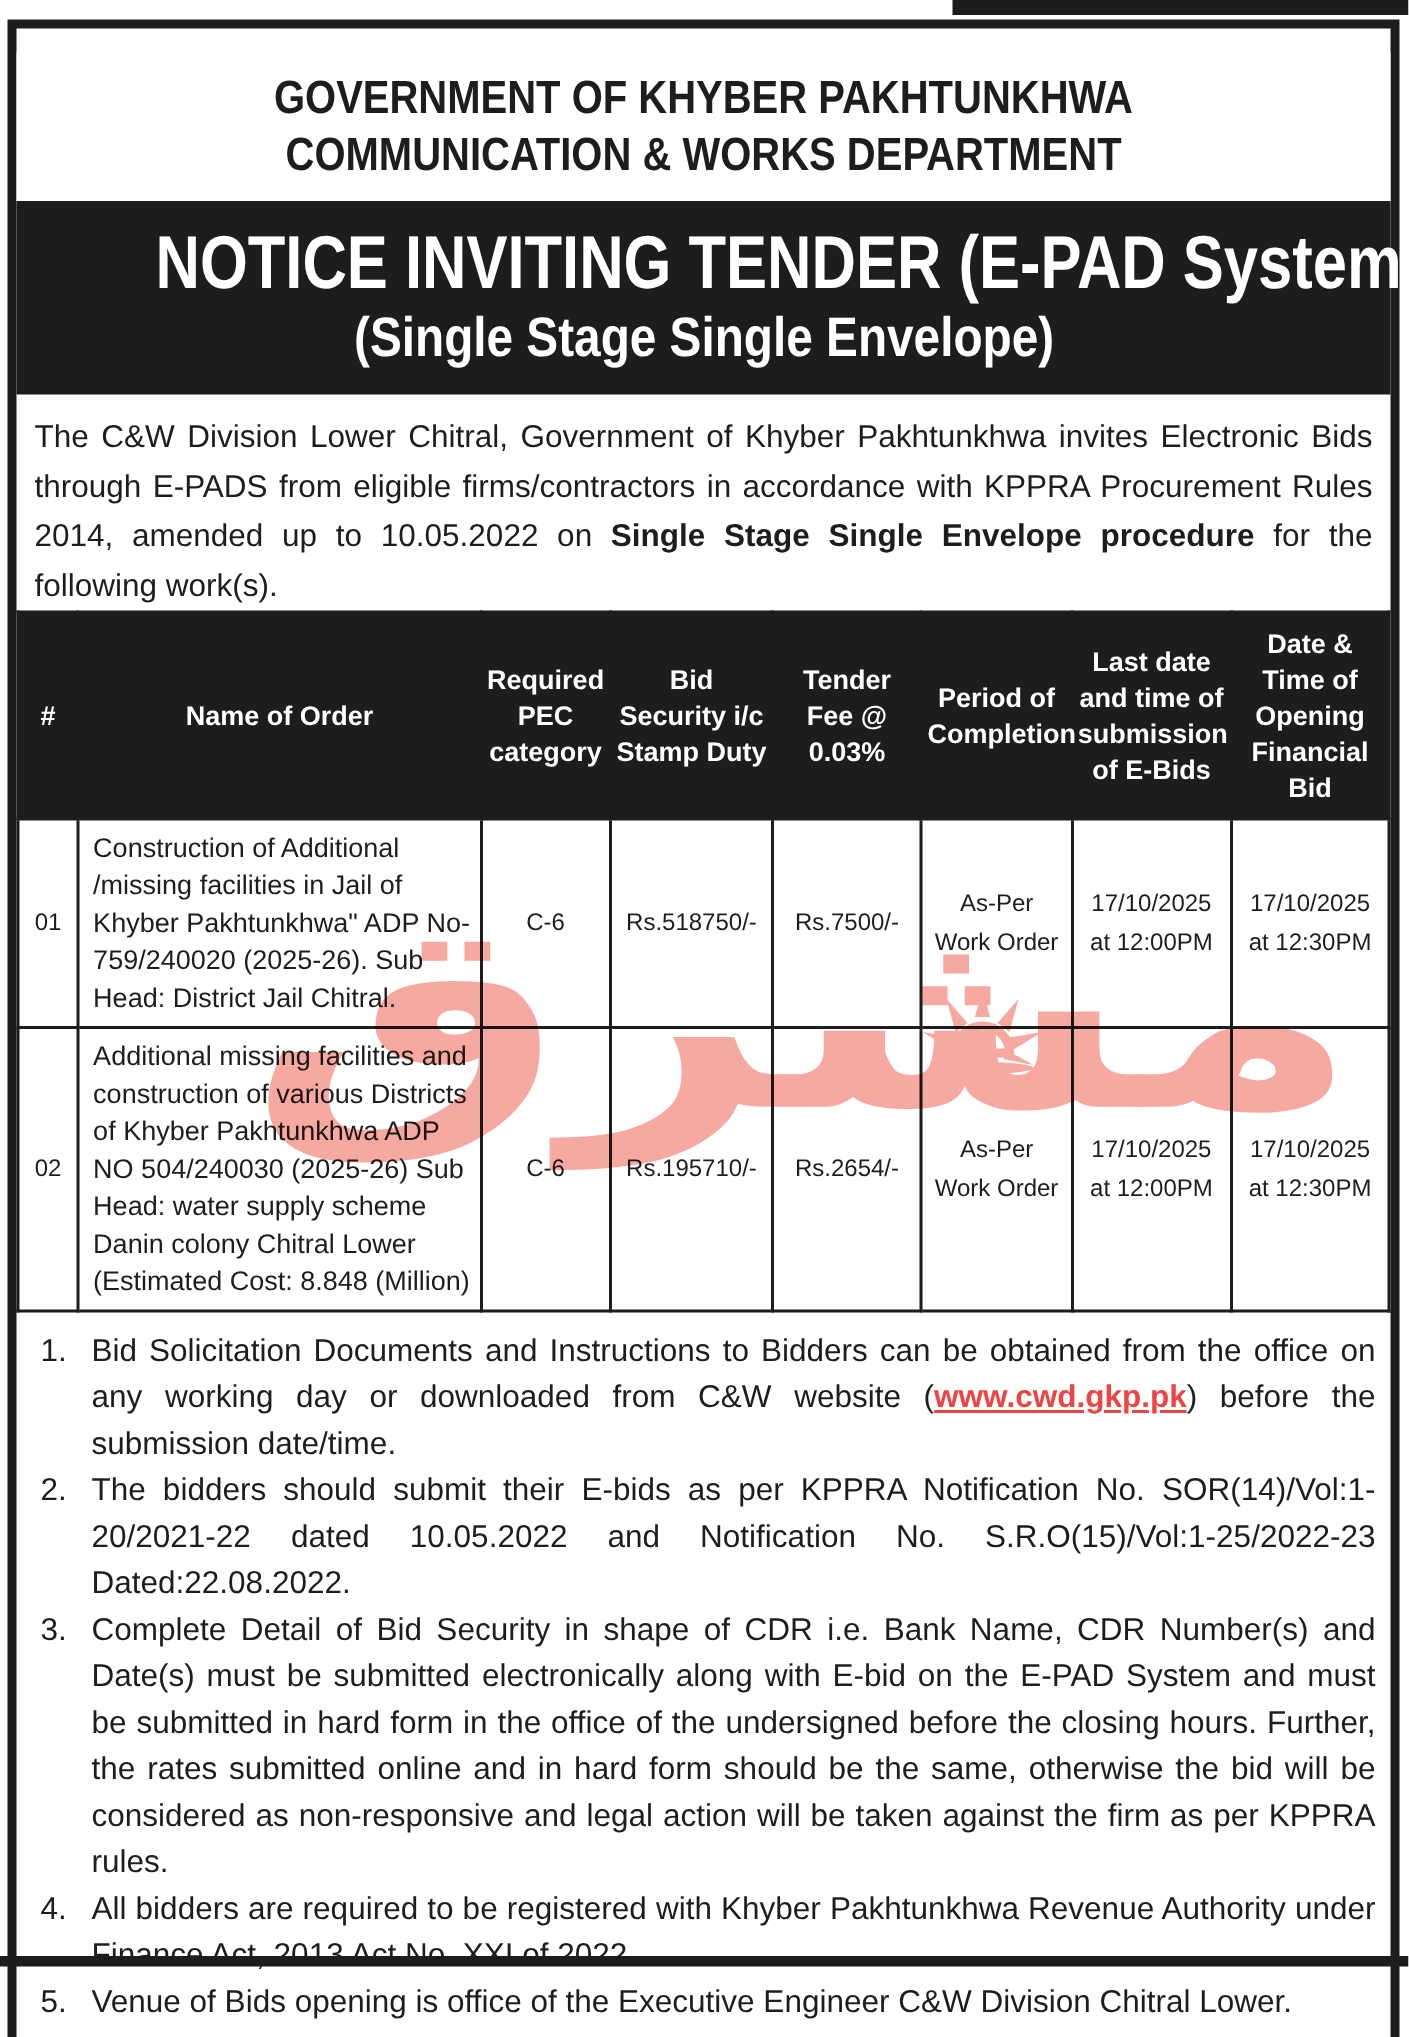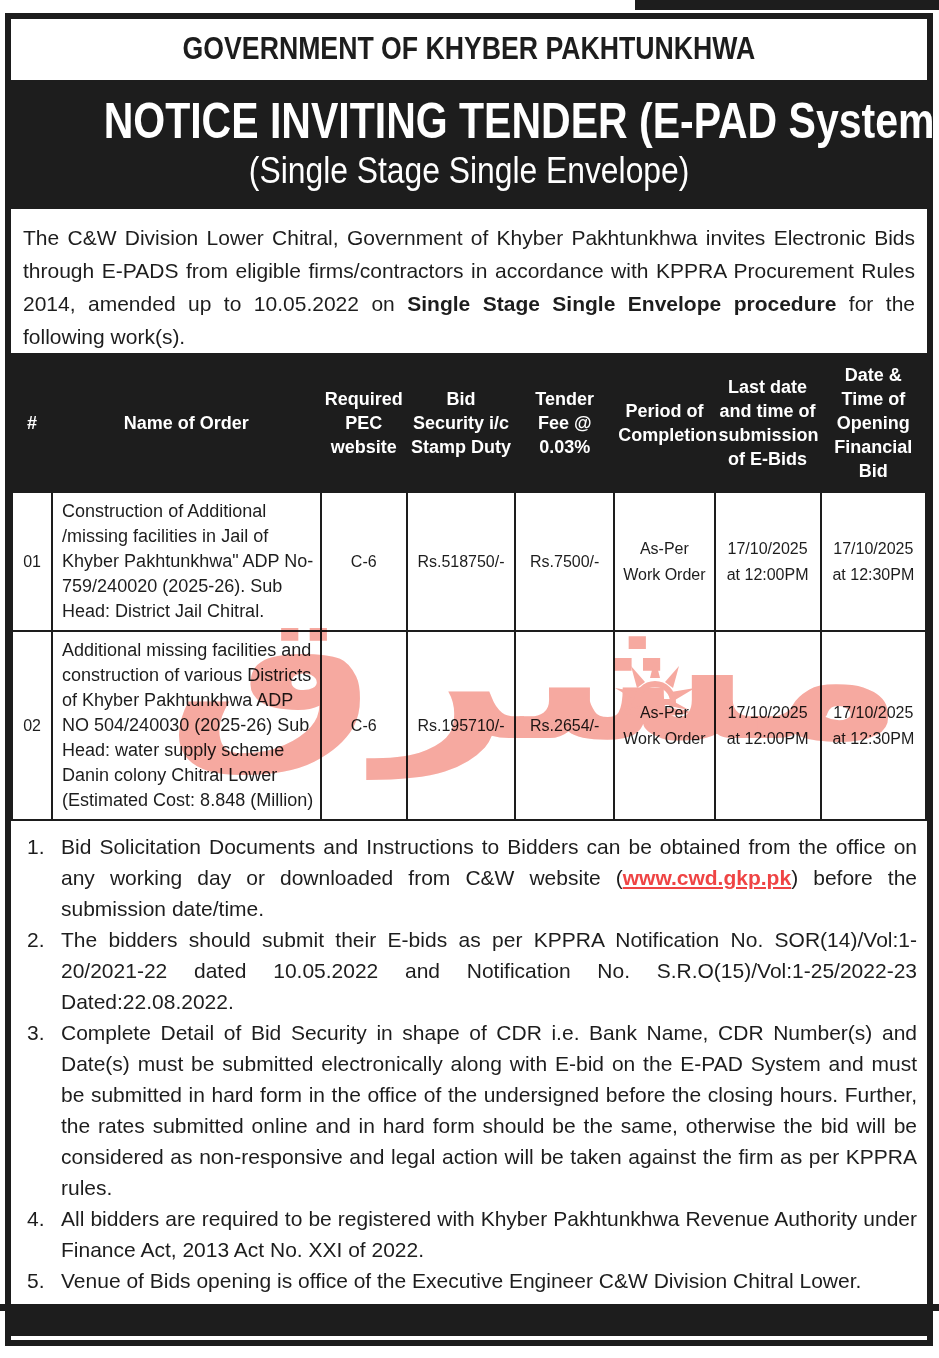--- a/index.html
+++ b/index.html
@@ -15,27 +15,27 @@
     position: absolute; top: 0; left: 635px; width: 304px; height: 10px;
     background: #1d1d1d;
   }
   .notice {
     position: absolute; top: 13px; left: 5px; width: 928px;
     border: 6px solid #1d1d1d; background: #fff;
   }
   .condense { display: inline-block; transform: scaleX(0.86); transform-origin: center; white-space: nowrap; }
 
   
-  .masthead { text-align: center; padding: 11px 12px 12px; background: #fff; }
+  .masthead { text-align: center; padding: 11px 12px 12px; background: #fff; margin-top: 16px; }
   .masthead .line { font-weight: bold; font-size: 31px; line-height: 38px; }
 
   
   .banner { background: #1d1d1d; color: #fff; text-align: center; padding: 13px 0 16px; }
   .banner .title { font-weight: bold; font-size: 50px; line-height: 56px; }
-  .banner .subtitle { font-weight: normal; font-size: 37px; line-height: 44px; }
+  .banner .subtitle { font-weight: bold; font-size: 37px; line-height: 44px; }
 
   
   .intro {
     padding: 12px 12px 0 12px;
     font-size: 21px; line-height: 33px;
     text-align: justify;
   }
   .intro b { font-weight: bold; }
 
   
@@ -88,20 +88,21 @@
 </style>
 </head>
 <body>
 
 <div class="top-remnant"></div>
 
 <div class="notice">
 
   <div class="masthead">
     <div class="line"><span class="condense">GOVERNMENT OF KHYBER PAKHTUNKHWA</span></div>
+    <div class="line"><span class="condense">COMMUNICATION &amp; WORKS DEPARTMENT</span></div>
   </div>
 
   <div class="banner">
     <div class="title"><span class="condense" style="transform:scaleX(0.82)">NOTICE INVITING TENDER (E-PAD System)</span></div>
     <div class="subtitle"><span class="condense">(Single Stage Single Envelope)</span></div>
   </div>
 
   <div class="intro"><span>The C&amp;W Division Lower Chitral, Government of Khyber Pakhtunkhwa invites Electronic Bids through E-PADS from eligible firms/contractors in accordance with KPPRA Procurement Rules 2014, amended up to 10.05.2022 on </span><b>Single Stage Single Envelope procedure</b><span> for the following work(s).</span></div>
 
   <table>
@@ -112,21 +113,21 @@
         <col style="width:108px">
       <col style="width:99px">
         <col style="width:100px">
         <col style="width:106px">
         <col style="width:105px">
     </colgroup>
     <thead>
       <tr>
         <th>#</th>
         <th>Name of Order</th>
-        <th>Required PEC website</th>
+        <th>Required PEC category</th>
         <th>Bid Security i/c Stamp Duty</th>
         <th>Tender Fee @ 0.03%</th>
         <th>Period of Completion</th>
         <th>Last date and time of submission of E-Bids</th>
         <th>Date &amp; Time of Opening Financial Bid</th>
       </tr>
     </thead>
     <tbody>
       <tr class="row-1">
         <td>01</td>

